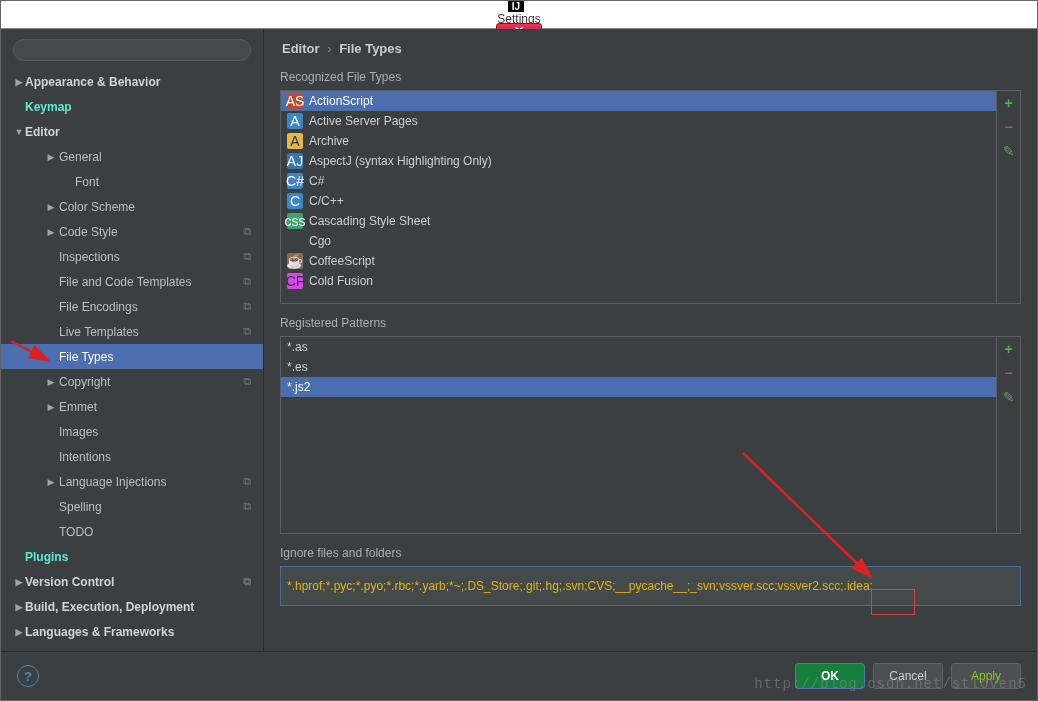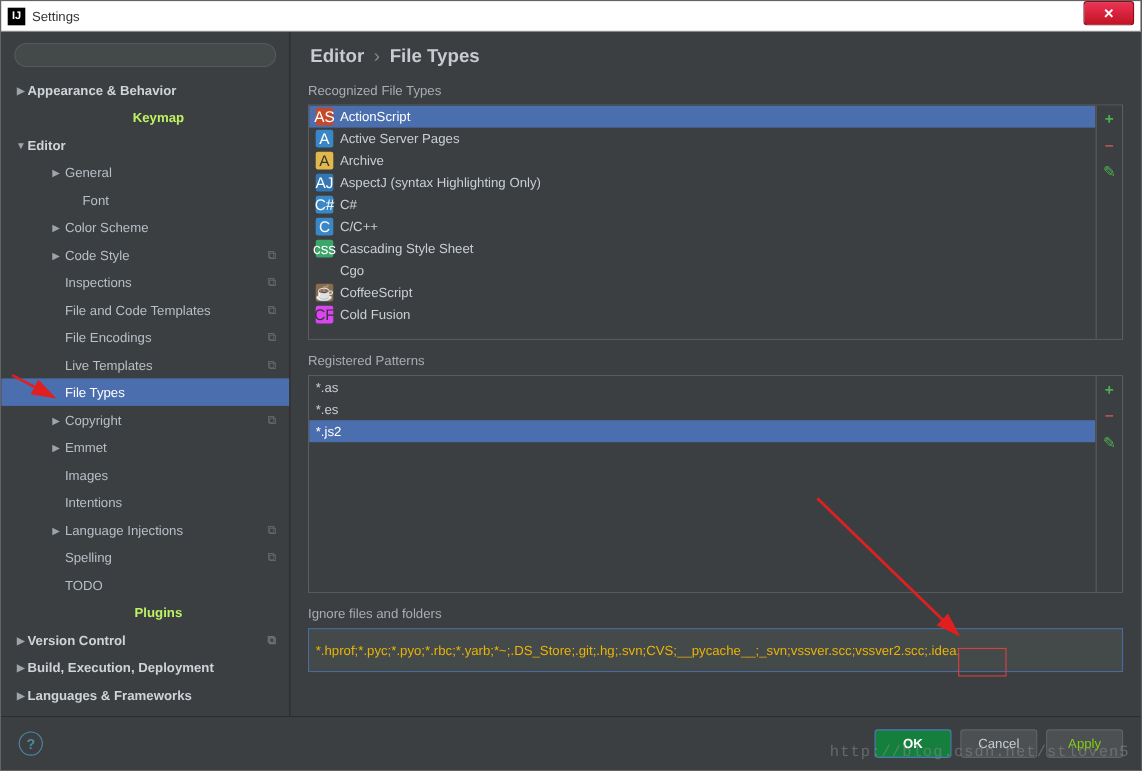--- a/index.html
+++ b/index.html
@@ -15,20 +15,21 @@
   }
   
   .titlebar {
     height: 28px;
     background: #fff;
     color: #000;
     display: flex;
     align-items: center;
     padding: 0 6px;
     border-bottom: 1px solid #888;
+    flex-direction: column;
   }
   .titlebar .app-icon {
     width: 16px; height: 16px;
     background: #000; color:#fff;
     font-size:10px; font-weight:bold;
     display:flex;align-items:center;justify-content:center;
     margin-right:6px;
   }
   .titlebar .title { flex:1; color:#333; }
   .titlebar .close-btn {
@@ -74,42 +75,42 @@
 
   .tree { flex:1; overflow-y:auto; padding-top:4px;}
   .tree-item {
     height:25px; display:flex; align-items:center;
     padding-left: 24px;
     color:#aab0b6;
     cursor:pointer;
     position:relative;
   }
   .tree-item.level1 { padding-left:24px; color:#cfd4d8; font-weight:bold;}
-  .tree-item.level2 { font-weight:bold; color:#bef264;justify-content:center;}
+  .tree-item.level2 { font-weight:bold; color:#5eead4;}
   .tree-item.level3 { padding-left:58px; color:#b7bfc7;}
   .tree-item.level4 { padding-left:74px; color:#b7bfc7;}
   .tree-item.selected { background:#4b6eaf; color:#fff; }
   .tree-item .arrow {
     position:absolute; left:0; width:20px; text-align:center;
     color:#9ea4ab; font-size:9px;
   }
   .tree-item.level1 .arrow{left:8px;}
   .tree-item.level3 .arrow{left:40px;}
   .tree-item .copy-icon {
     position:absolute; right:12px; color:#6e7275; font-size:11px;
   }
 
   
   .content {
     flex:1; display:flex; flex-direction:column;
     padding: 0;
   }
   .breadcrumb {
     padding: 12px 18px 10px;
-    color:#c8ccd0; font-weight:bold; font-size:17px;
+    color:#c8ccd0; font-weight:bold; font-size:13px;
   }
   .breadcrumb .sep { color:#888; margin:0 4px; font-weight:normal;}
   .section-label {
     padding: 4px 16px 6px; color:#a8adb3; font-size:12px;
   }
   .list-panel {
     margin: 0 16px 8px;
     display:flex;
     border:1px solid #5a5e60;
   }

